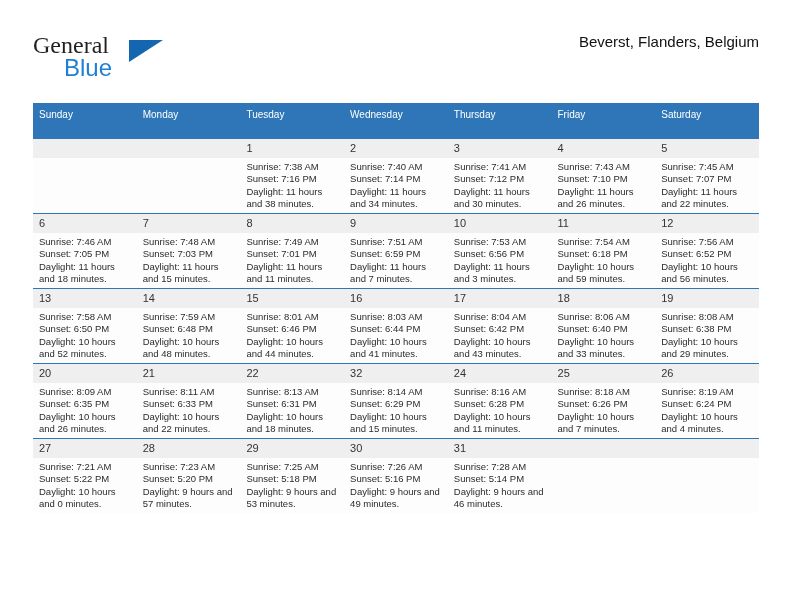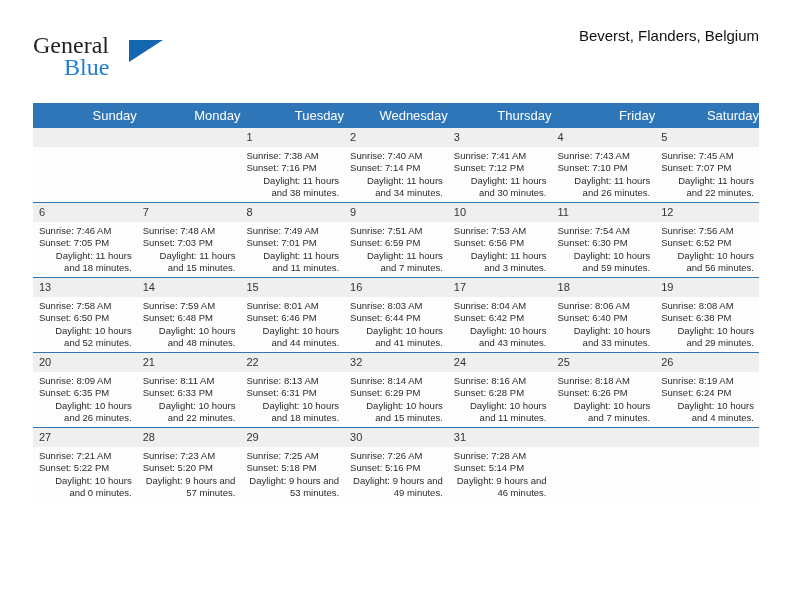--- a/index.html
+++ b/index.html
@@ -44,21 +44,21 @@
     letter-spacing: 0px;
     color: #231f20;
     font-family: Liberation Serif, serif;
   }
   .logo-blue {
     position: absolute;
     left: 31px;
     top: 22px;
     font-size: 24px;
     color: #1f7fd4;
-    font-family: Liberation Serif, serif;
+    font-family: Liberation Sans, sans-serif;
   }
   .logo-tri {
     position: absolute;
     left: 96px;
     top: 8px;
     width: 0;
     height: 0;
     border-left: 34px solid #1566b0;
     border-bottom: 22px solid transparent;
   }
@@ -72,39 +72,40 @@
   .cal-title {
     font-size: 27px;
     color: #111111;
     line-height: 32px;
     white-space: nowrap;
   }
   .cal-subtitle {
     font-size: 15px;
     color: #111111;
     line-height: 20px;
+    margin-top: 6px;
     white-space: nowrap;
   }
 
   
   .calendar {
     position: absolute;
     left: 33px;
     top: 103px;
     width: 726px;
     border-collapse: collapse;
     table-layout: fixed;
   }
   .calendar th {
     background: #2e76b8;
     color: #ffffff;
-    font-size: 13px;
+    font-size: 10px;
     font-weight: normal;
-    text-align: right;
-    padding: 5px 0 5px 6px;
+    text-align: left;
+    padding: 5px 0 18px 6px;
     height: 13px;
     border: none;
   }
   .calendar td {
     vertical-align: top;
     padding: 0;
     border: none;
     border-top: 1px solid #2e76b8;
     height: 74px;
     background: #fdfdfd;
@@ -127,21 +128,20 @@
     padding: 3px 5px 0 6px;
     font-size: 9.5px;
     line-height: 12.4px;
     color: #2b2b2b;
   }
   .info div {
     white-space: nowrap;
   }
   .info .daylight {
     white-space: normal;
-    text-align: right;
   }
   .cell-blank .info { visibility: hidden; }
 </style>
 </head>
 <body>
 
 <div class="page">
 
   <div class="header">
 
@@ -266,21 +266,21 @@
             <div class="info">
               <div>Sunrise: 7:53 AM</div>
               <div>Sunset: 6:56 PM</div>
               <div class="daylight">Daylight: 11 hours and 3 minutes.</div>
             </div>
           </td>
           <td>
             <div class="daynum">11</div>
             <div class="info">
               <div>Sunrise: 7:54 AM</div>
-              <div>Sunset: 6:30 PM</div>
+              <div>Sunset: 6:18 PM</div>
               <div class="daylight">Daylight: 10 hours and 59 minutes.</div>
             </div>
           </td>
           <td>
             <div class="daynum">12</div>
             <div class="info">
               <div>Sunrise: 7:56 AM</div>
               <div>Sunset: 6:52 PM</div>
               <div class="daylight">Daylight: 10 hours and 56 minutes.</div>
             </div>

